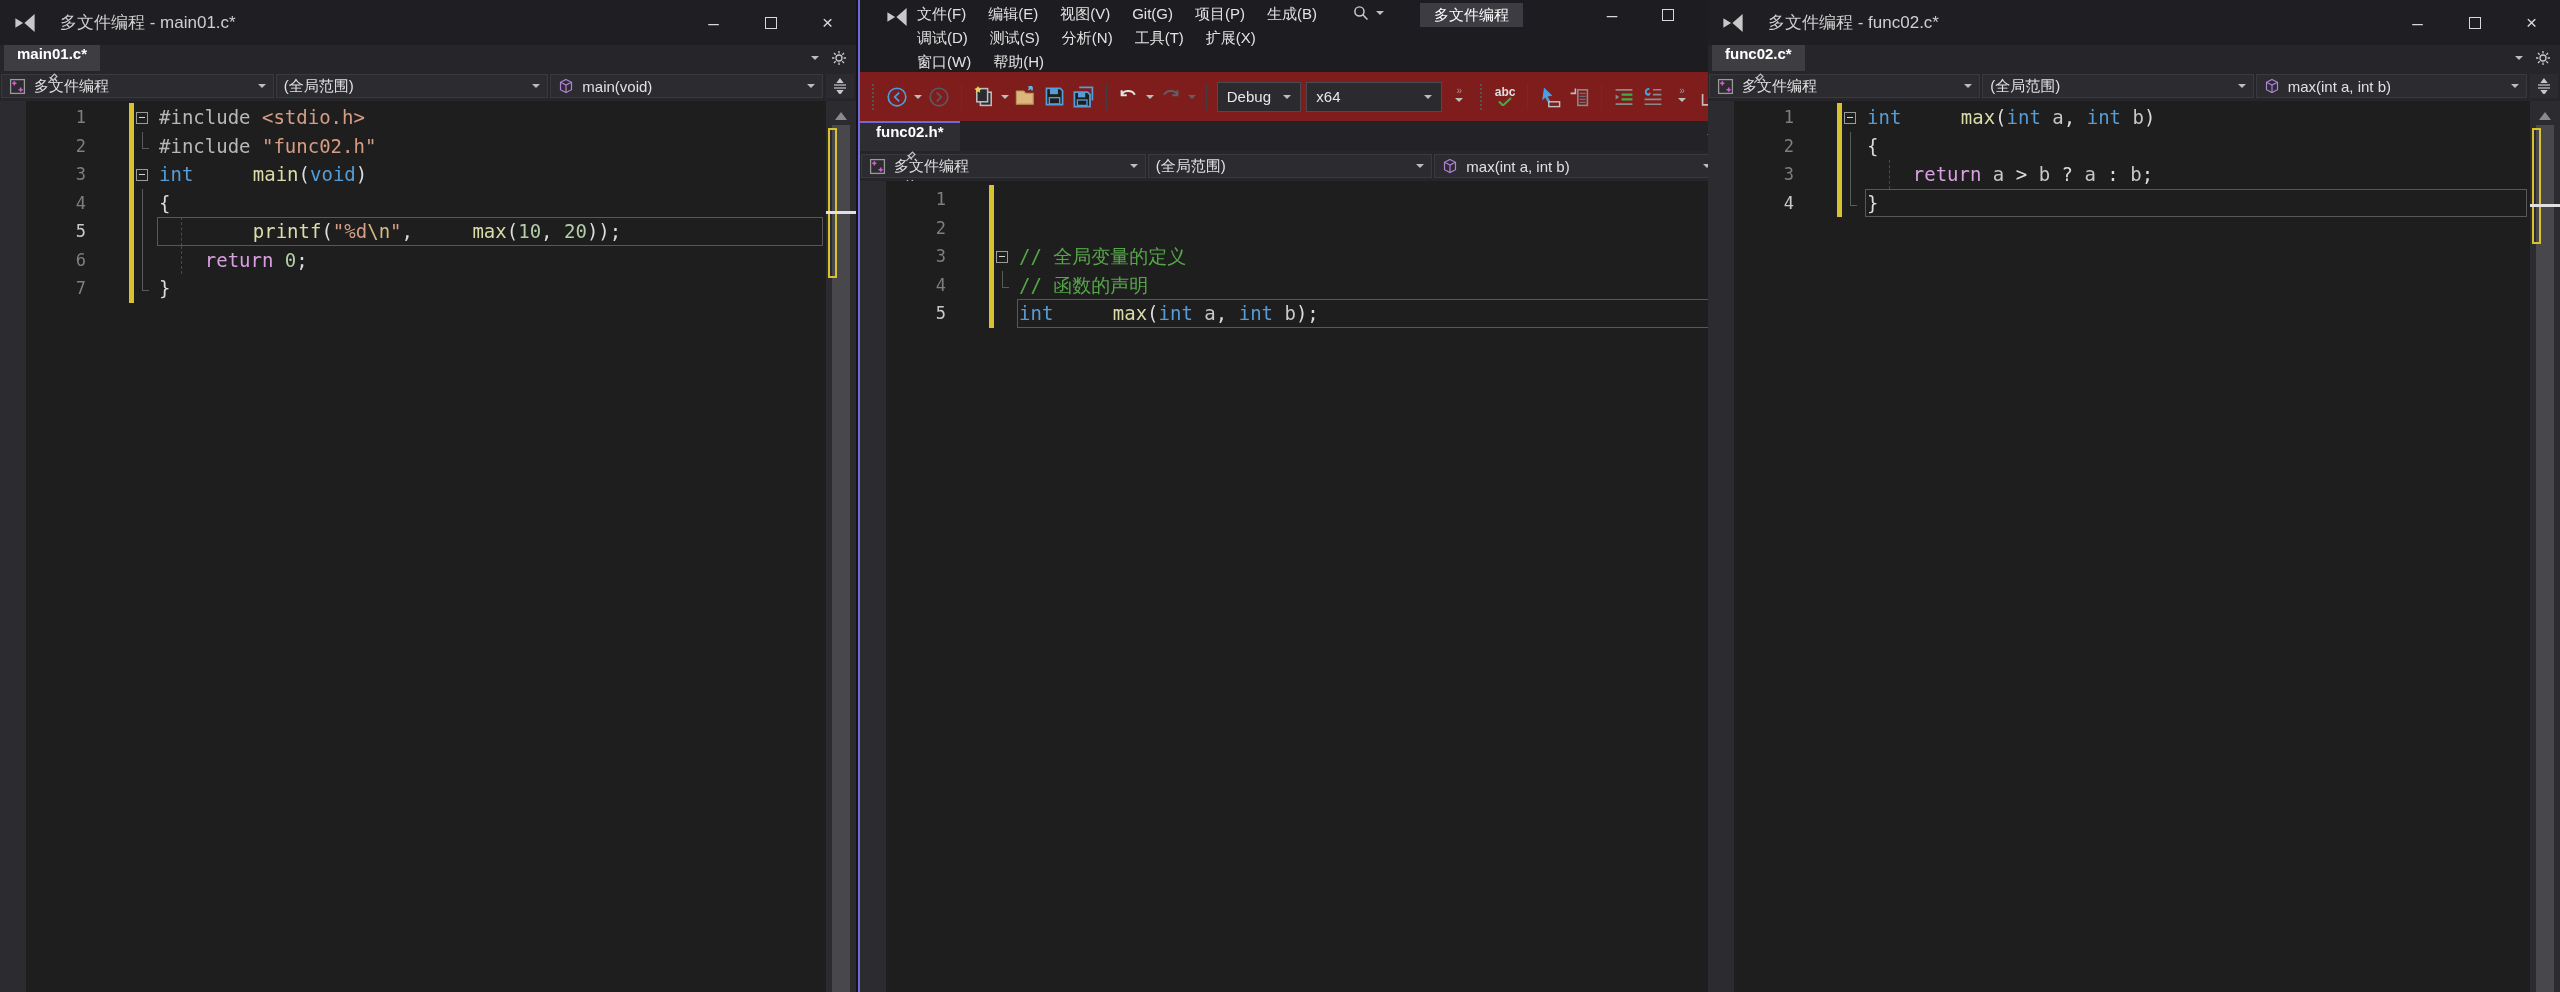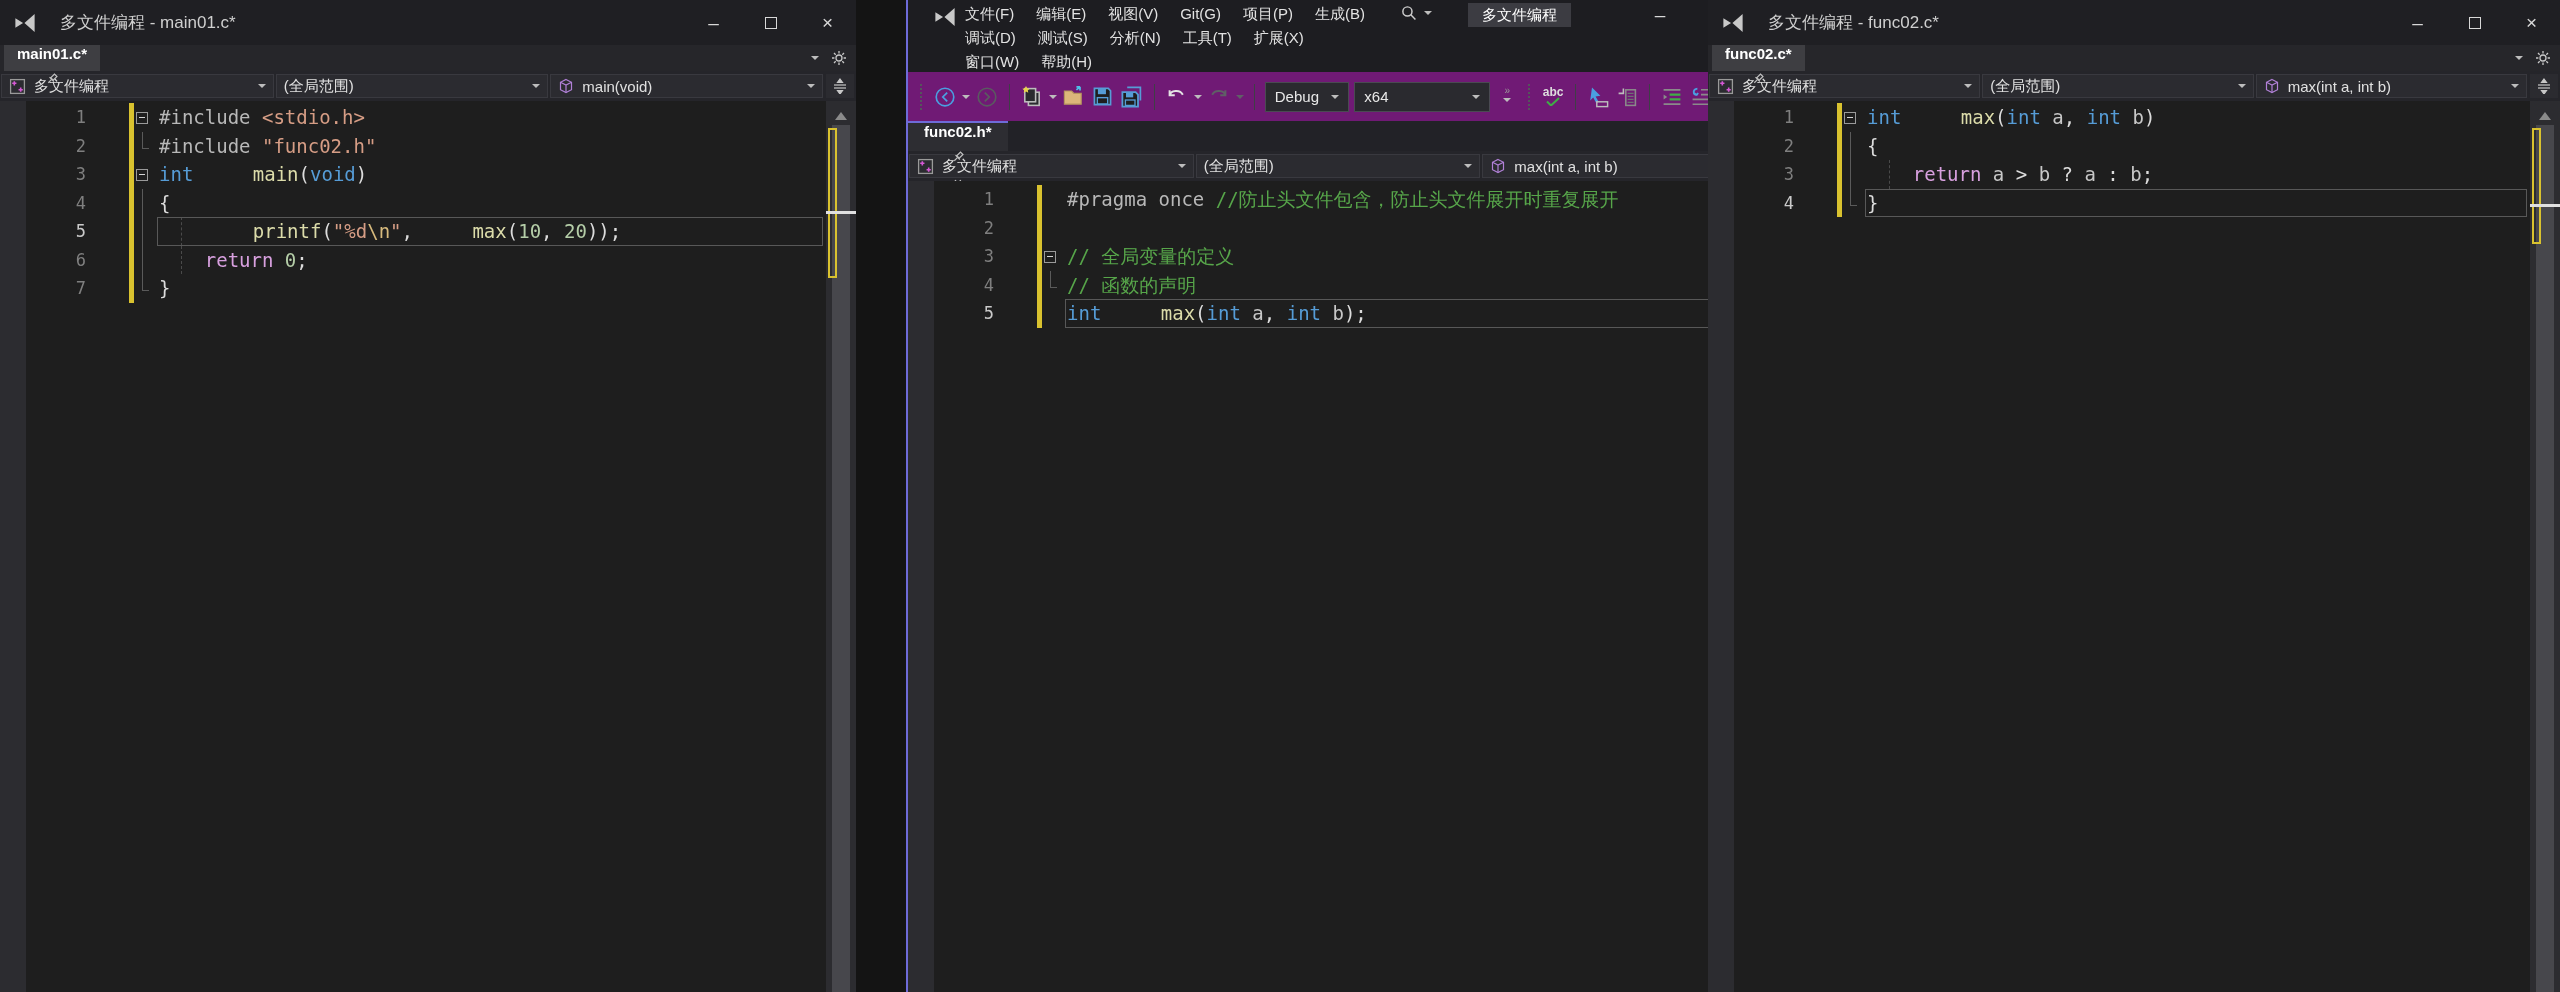--- a/index.html
+++ b/index.html
@@ -7,21 +7,21 @@
               font-family:"Liberation Sans", sans-serif; }
 
   :root{
     --accent:#6e6bd8; --chg:#d9c22f; --edbg:#1e1e1e;
     --kw:#569cd6; --fn:#dcdcaa; --str:#d69d85; --esc:#d7ba7d; --num:#b5cea8;
     --ctl:#d8a0df; --cmt:#57a64a; --pp:#b8b8b8; --var:#c8c8c8; --pl:#dcdcdc;
   }
 
   .win { position:absolute; top:0; bottom:0; background:var(--edbg); }
   #win-left  { left:0;     width:856px; }
-  #win-mid   { left:906px; width:896px; border-left:2px solid var(--accent); border-right:2px solid var(--accent); }
+  #win-mid   { left:858px; width:896px; border-left:2px solid var(--accent); border-right:2px solid var(--accent); }
   #win-right { left:1708px; width:852px; }
 
   
   .titlebar { position:relative; height:45px; background:#1f1f23; display:flex; align-items:center; }
   .vslogo { margin-left:14px; flex:0 0 auto; }
   .wtitle { margin-left:24px; font-size:17px; color:#cfcfcf; white-space:nowrap; }
   .wcontrols { margin-left:auto; display:flex; height:100%; }
   .wc { width:57px; height:100%; display:flex; align-items:center; justify-content:center; color:#d8d8d8; font-size:19px; }
   .wc .maxbox { width:12px; height:12px; border:1px solid #d8d8d8; display:block; }
 
@@ -30,21 +30,21 @@
   #mid-titlebar .vslogo { position:absolute; left:12px; top:6px; }
   .menurow { position:absolute; left:46px; display:flex; }
   .menurow.r1 { top:2px; }  .menurow.r2 { top:26px; } .menurow.r3 { top:50px; }
   .menuitem { padding:2px 11px; font-size:15px; color:#e2e2e2; line-height:20px; white-space:nowrap; }
   .searchbox { position:absolute; left:492px; top:4px; display:flex; align-items:center; gap:7px; color:#cdcdcd; }
   .titlechip { position:absolute; left:560px; top:3px; height:24px; line-height:24px; background:#3c3c42; color:#ffffff; font-size:15px; padding:0 14px; }
   #mid-titlebar .wcontrols { position:absolute; right:0; top:0; height:30px; }
   #mid-titlebar .wc { width:56px; }
 
   
-  .toolbar { height:49px; background:#701a75; display:flex; align-items:center; padding-left:8px; gap:5px; }
+  .toolbar { height:49px; background:#7f1d1d; display:flex; align-items:center; padding-left:8px; gap:5px; }
   .grip { width:4px; height:26px; border-left:2px dotted #55555c; margin:0 4px; }
   .tsep { width:1px; height:26px; background:#3f3f46; margin:0 5px; }
   .tbtn { display:flex; align-items:center; justify-content:center; min-width:24px; height:32px; }
   .caret { width:0; height:0; border:4px solid transparent; border-top-color:#bdbdbd; margin-top:4px; }
   .caret.dim { border-top-color:#5f5f66; }
   .ddbox { display:flex; align-items:center; height:30px; background:#2a2a2f; border:1px solid #4a4a52; color:#e8e8e8; font-size:15px; padding:0 9px; gap:10px; }
   .ddbox .caret { margin-left:auto; }
   #dd-config { width:88px; }
   #dd-platform { width:142px; }
   .abc { font-size:12px; font-weight:bold; color:#dedede; line-height:10px; text-align:center; }
@@ -462,21 +462,20 @@
   </svg>
 </span>
       </div>
   </div>
   <div class="editor" style="top:181px;">
     <div class="rows" style="top:4px;">
         <div class="row">
           <span class="ln">1</span>
           <span class="chg"></span>
           <span class="fold"></span>
-          <span class="tx"><span class="tk-pp">#pragma once </span><span class="tk-cmt">//防止头文件包含，防止头文件展开时重复展开</span></span>
         </div>
         <div class="row">
           <span class="ln">2</span>
           <span class="chg"></span>
           <span class="fold"></span>
           <span class="tx"></span>
         </div>
         <div class="row">
           <span class="ln">3</span>
           <span class="chg"></span>

